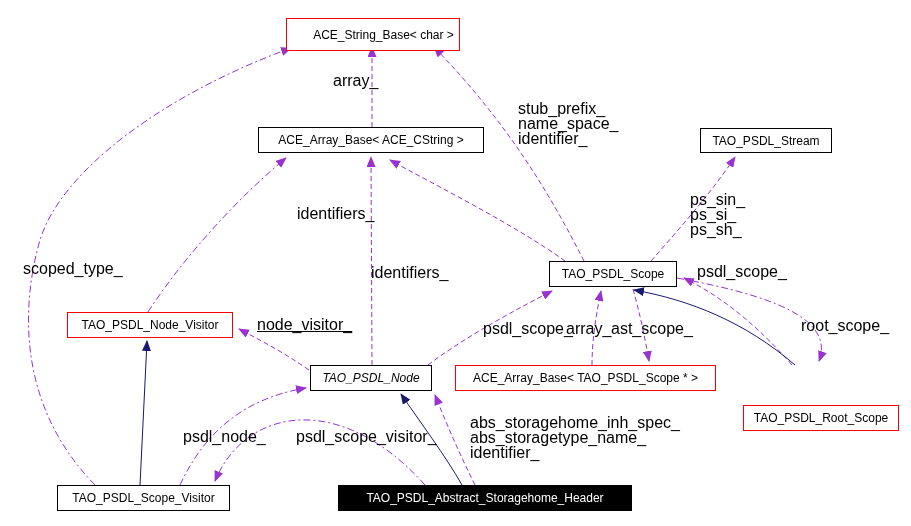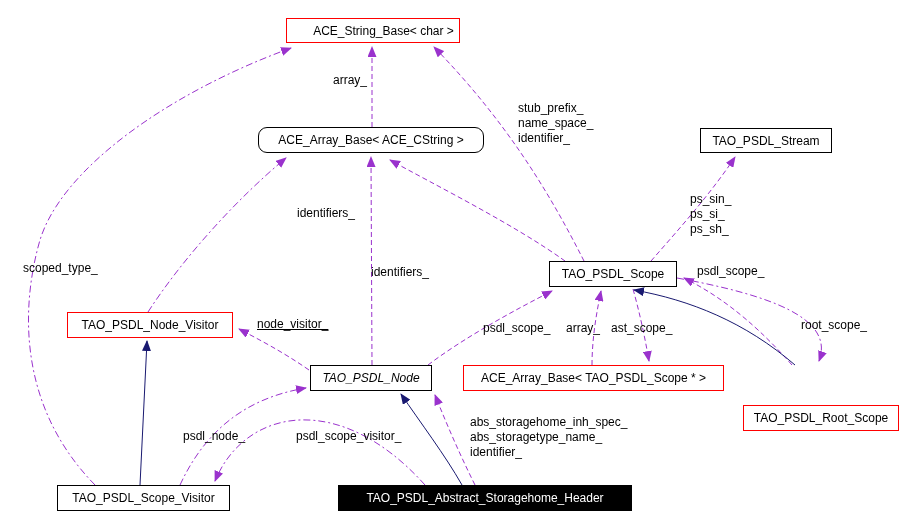--- a/index.html
+++ b/index.html
@@ -4,21 +4,21 @@
 <style>
   html,body{margin:0;padding:0;background:#fff;}
   #canvas{position:relative;width:911px;height:526px;background:var(--background,#fff);
           font-family:"Liberation Sans",sans-serif;overflow:hidden;}
   #edges{position:absolute;left:0;top:0;}
   .box{position:absolute;box-sizing:border-box;border:1px solid var(--box_border,#000);
        background:var(--box_fill,#fff);display:flex;align-items:center;justify-content:center;
        font-size:12px;color:var(--text,#000);white-space:nowrap;z-index:2;}
   .box.link{border-color:var(--box_link_border,#f00);}
   .box.current{background:var(--current_node_fill,#000);color:var(--current_node_text,#fff);border-color:#000;}
-  .elabel{position:absolute;font-size:12px;line-height:15px;color:var(--text,#000);
+  .elabel{position:absolute;font-size:16px;line-height:15px;color:var(--text,#000);
           white-space:nowrap;z-index:1;}
   .elabel.center{}
   path.usage{stroke:var(--edge_usage,#9a32cd);fill:none;stroke-width:1;stroke-dasharray:5,3;}
   path.usage.dd{stroke-dasharray:7,3,2,3;}
   path.inh{stroke:var(--edge_inheritance,#191970);fill:none;stroke-width:1;}
   .mu{fill:var(--edge_usage,#9a32cd);}
   .mi{fill:var(--edge_inheritance,#191970);}
 </style>
 </head>
 <body>
@@ -50,33 +50,33 @@
     <path class="usage" d="M309,370 C283,352 260,340 239,329" marker-end="url(#ap)"></path>
     <path class="usage" d="M475,485 C460,455 447,425 435,395" marker-end="url(#ap)"></path>
     <path class="usage dd" d="M425,485 C340,390 245,408 215,481" marker-end="url(#ap)"></path>
     <path class="usage dd" d="M180,485 C210,420 258,396 306,388" marker-end="url(#ap)"></path>
 
     <path class="inh" d="M140,485 L147,341" marker-end="url(#an)"></path>
     <path class="inh" d="M462,485 C445,455 420,422 401,394" marker-end="url(#an)"></path>
     <path class="inh" d="M795,365 C745,322 690,300 634,290" marker-end="url(#an)"></path>
   </svg>
 
-  <div class="box link" style="left:286px;top:18px;width:174px;height:25px;padding-left:21px;">ACE_String_Base&lt; char &gt;</div>
+  <div class="box link" style="left:286px;top:18px;width:174px;height:33px;padding-left:21px;">ACE_String_Base&lt; char &gt;</div>
 
-  <div class="box" style="left:258px;top:127px;width:226px;height:26px;border-radius:9px;">ACE_Array_Base&lt; ACE_CString &gt;</div>
+  <div class="box" style="left:258px;top:127px;width:226px;height:26px;">ACE_Array_Base&lt; ACE_CString &gt;</div>
 
   <div class="box" style="left:700px;top:128px;width:132px;height:25px;">TAO_PSDL_Stream</div>
 
   <div class="box" style="left:549px;top:261px;width:128px;height:26px;">TAO_PSDL_Scope</div>
 
   <div class="box link" style="left:67px;top:312px;width:166px;height:26px;">TAO_PSDL_Node_Visitor</div>
 
   <div class="box" style="left:310px;top:365px;width:122px;height:26px;font-style:italic;">TAO_PSDL_Node</div>
 
-  <div class="box link" style="left:455px;top:365px;width:261px;height:26px;margin-left:8px;">ACE_Array_Base&lt; TAO_PSDL_Scope * &gt;</div>
+  <div class="box link" style="left:455px;top:365px;width:261px;height:26px;">ACE_Array_Base&lt; TAO_PSDL_Scope * &gt;</div>
 
   <div class="box link" style="left:743px;top:365px;width:156px;height:26px;margin-top:40px;">TAO_PSDL_Root_Scope</div>
 
   <div class="box" style="left:57px;top:485px;width:173px;height:26px;">TAO_PSDL_Scope_Visitor</div>
 
   <div class="box current" style="left:338px;top:485px;width:294px;height:26px;">TAO_PSDL_Abstract_Storagehome_Header</div>
 
   <div class="elabel" style="left:333px;top:73px;">array_</div>
 
   <div class="elabel center" style="left:518px;top:101px;width:148px;">

